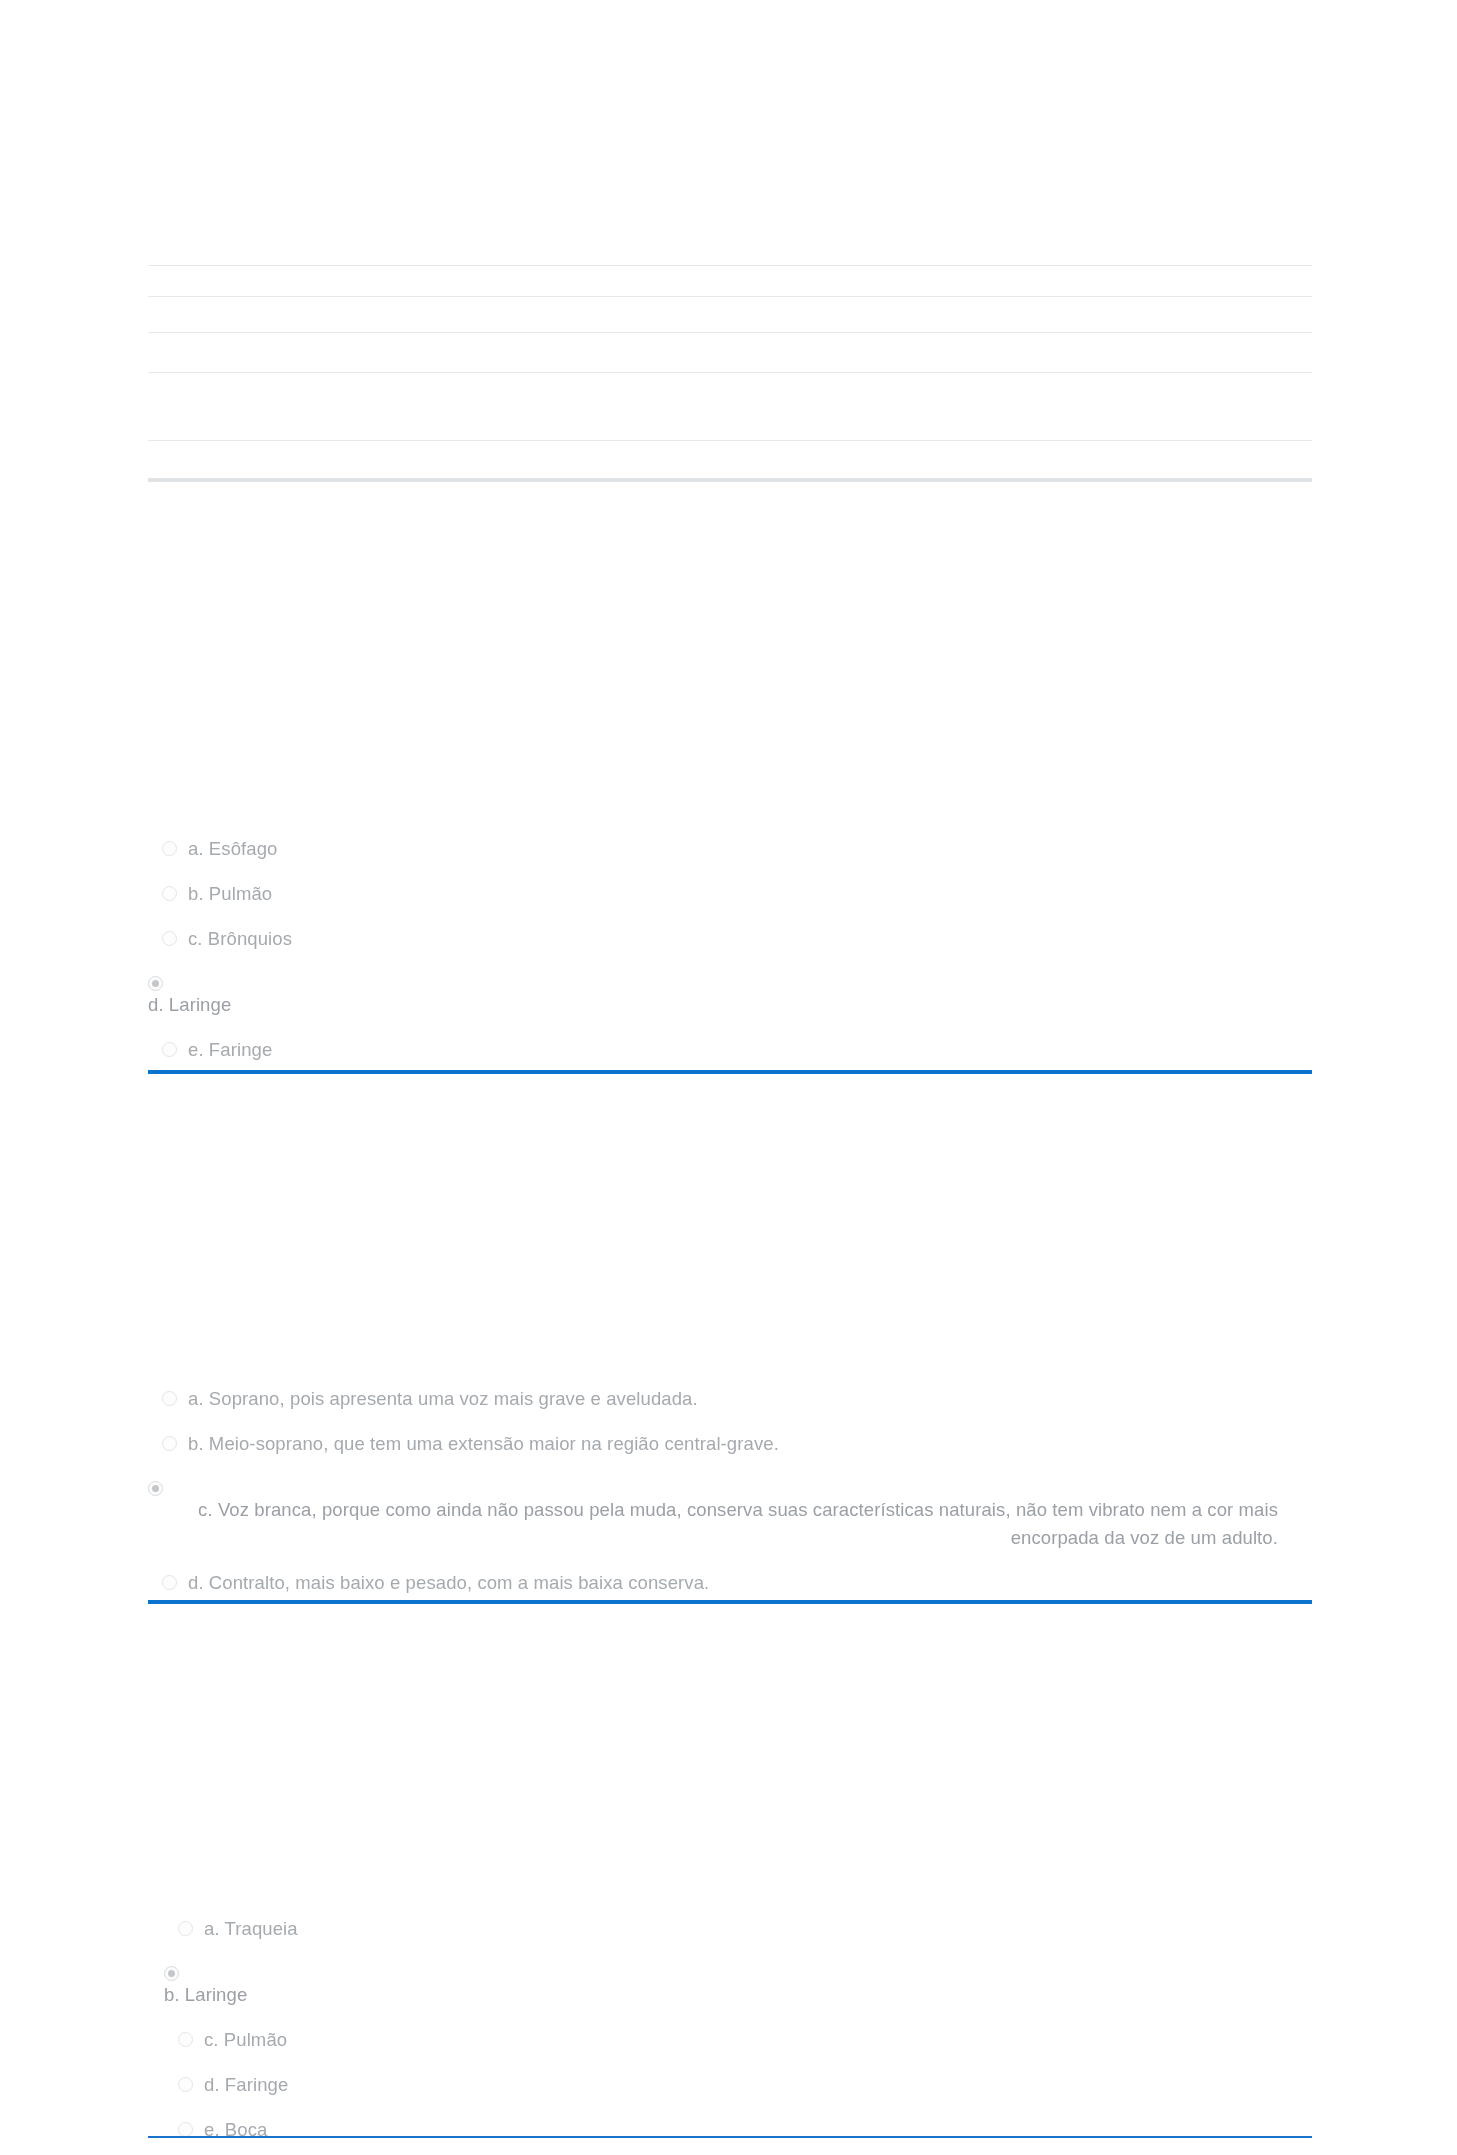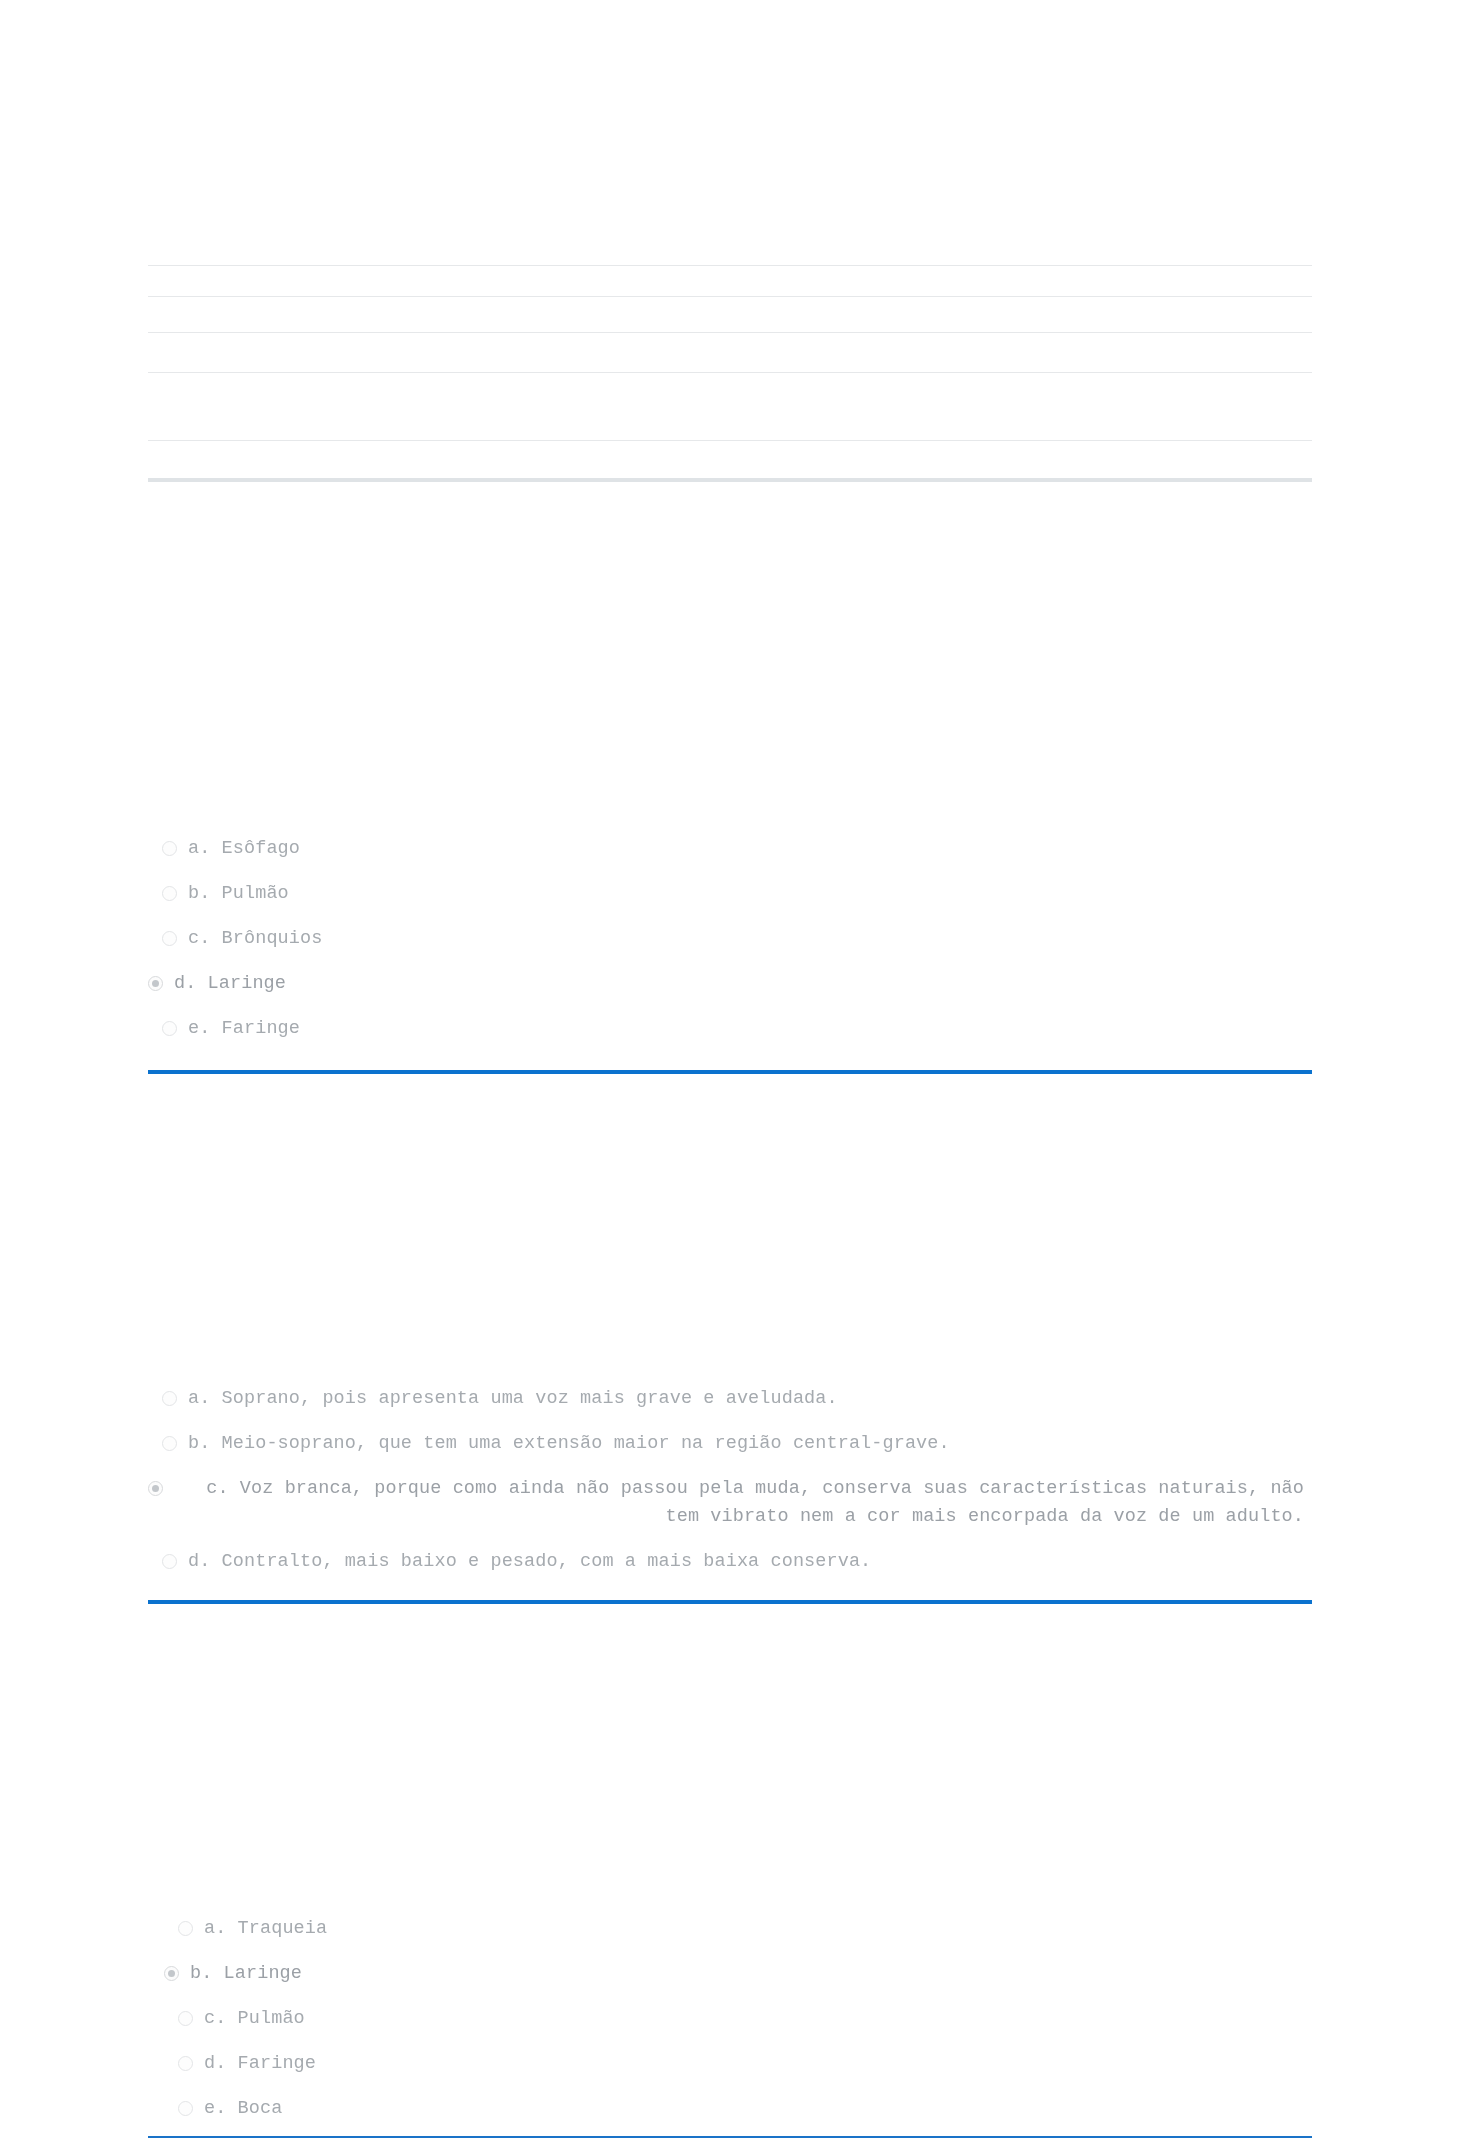--- a/index.html
+++ b/index.html
@@ -14,21 +14,20 @@
     height: 2155px;
     position: relative;
     overflow: hidden;
     -webkit-font-smoothing: antialiased;
   }
 
   .page {
     position: relative;
     width: 1457px;
     height: 2155px;
-    font-family: Liberation Mono, monospace;
   }
 
   
   .rules-block {
     position: absolute;
     left: 148px;
     top: 0;
     width: 1164px;
   }
   .rule {
@@ -69,20 +68,21 @@
   
   .option.unselected {
     padding-left: 14px;
     margin-bottom: 17px;
   }
   
   .option.selected {
     padding-left: 0;
     margin-bottom: 17px;
     color: #9ba0a6;
+    flex-direction: column;
   }
 
   .radio {
     flex: 0 0 auto;
     width: 15px;
     height: 15px;
     border-radius: 50%;
     box-sizing: border-box;
     margin-top: 6px;
     margin-right: 11px;

